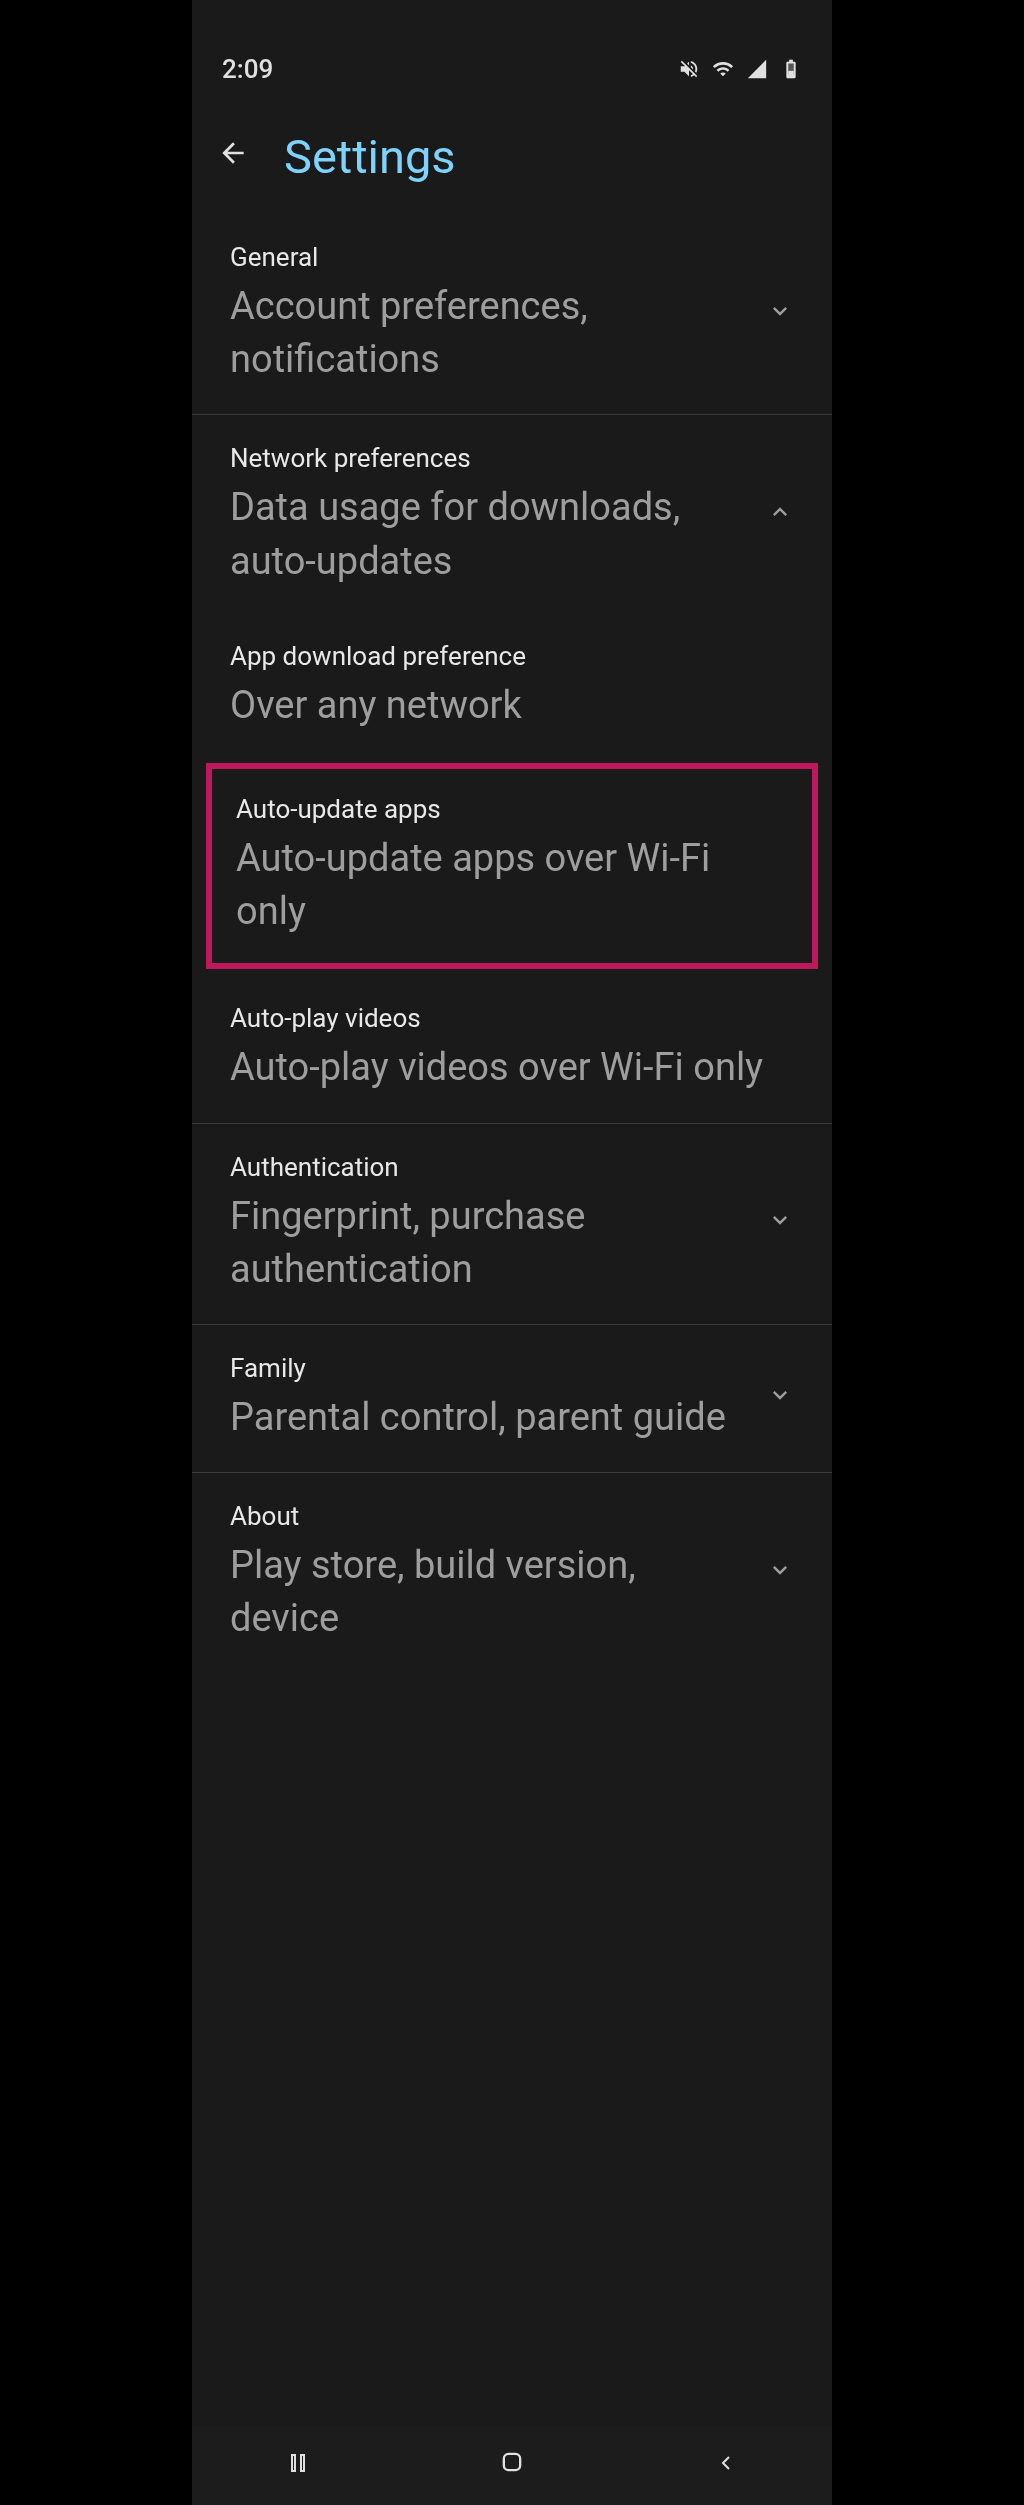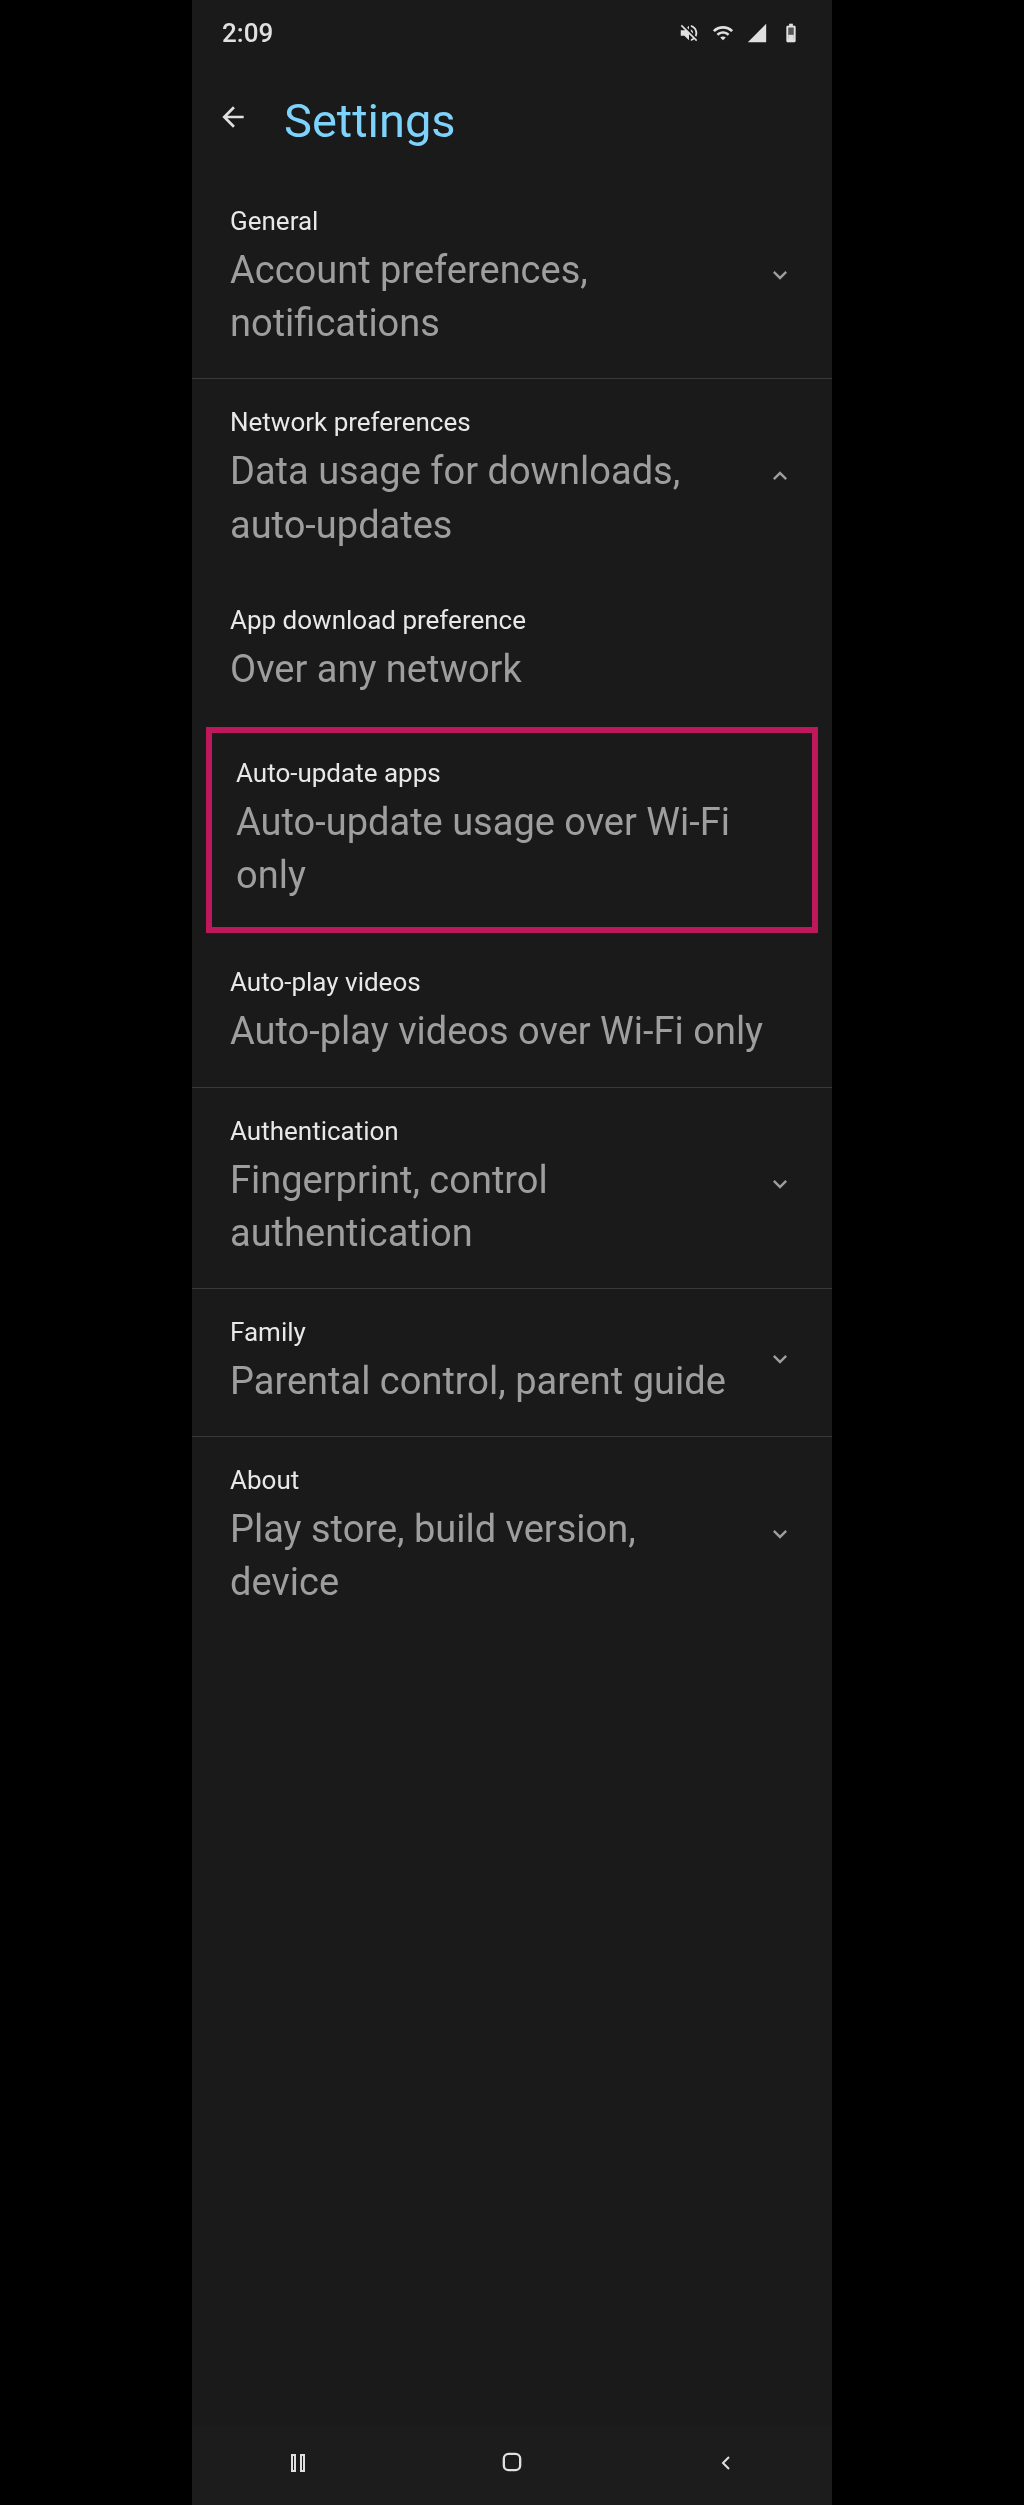--- a/index.html
+++ b/index.html
@@ -23,20 +23,21 @@
       overflow: hidden;
     }
     .status-bar {
       display: flex;
       justify-content: space-between;
       align-items: center;
       padding: 18px 30px 10px 30px;
       color: #e0e0e0;
       font-size: 26px;
       font-weight: 500;
+      margin-top: 36px;
     }
     .status-icons {
       display: flex;
       gap: 12px;
       align-items: center;
     }
     .header {
       display: flex;
       align-items: center;
       padding: 35px 25px 30px 25px;
@@ -176,35 +177,35 @@
     <div class="sub-item no-border">
       <div class="item-text">
         <div class="item-title">App download preference</div>
         <div class="item-subtitle">Over any network</div>
       </div>
     </div>
 
     <div class="sub-item no-border highlighted">
       <div class="item-text">
         <div class="item-title">Auto-update apps</div>
-        <div class="item-subtitle">Auto-update usage over Wi-Fi only</div>
+        <div class="item-subtitle">Auto-update apps over Wi-Fi only</div>
       </div>
     </div>
 
     <div class="settings-item" style="border-top:none;">
       <div class="item-text">
         <div class="item-title">Auto-play videos</div>
         <div class="item-subtitle">Auto-play videos over Wi-Fi only</div>
       </div>
     </div>
 
     <div class="settings-item">
       <div class="item-text">
         <div class="item-title">Authentication</div>
-        <div class="item-subtitle">Fingerprint, control authentication</div>
+        <div class="item-subtitle">Fingerprint, purchase authentication</div>
       </div>
       <span class="chevron">
         <svg width="28" height="28" viewBox="0 0 24 24" fill="#9e9e9e">
           <path d="M7.41 8.59L12 13.17l4.59-4.58L18 10l-6 6-6-6 1.41-1.41z"></path>
         </svg>
       </span>
     </div>
 
     <div class="settings-item">
       <div class="item-text">

